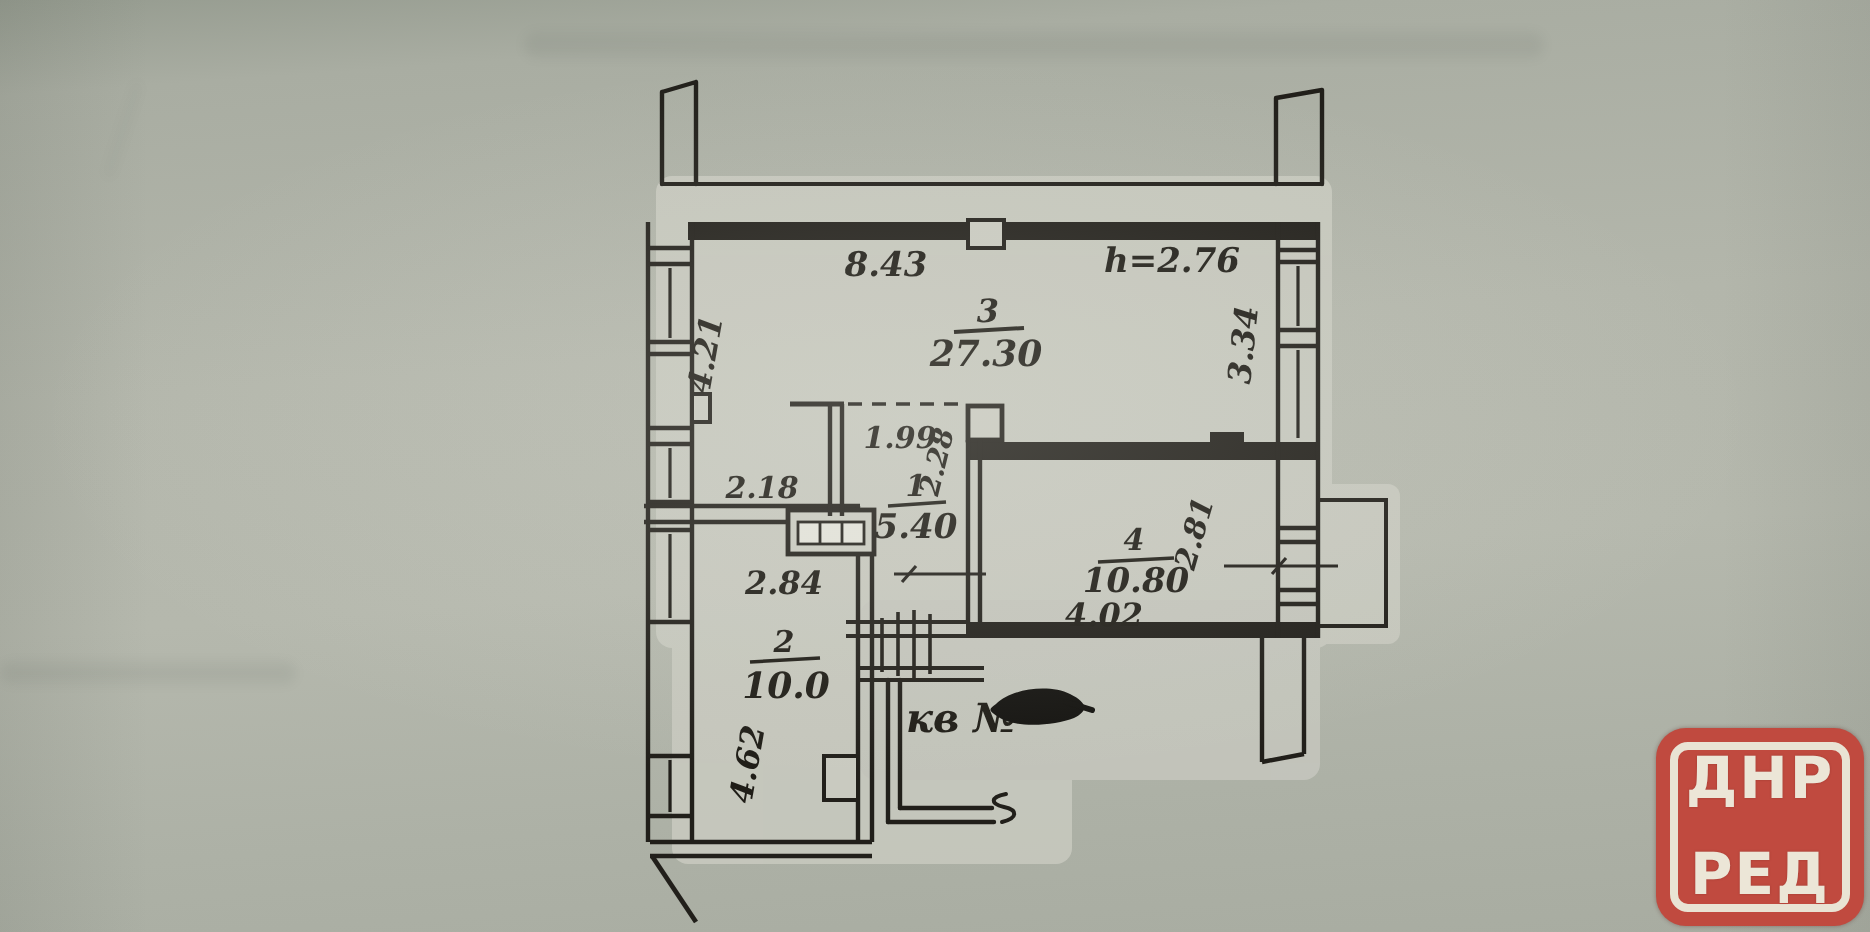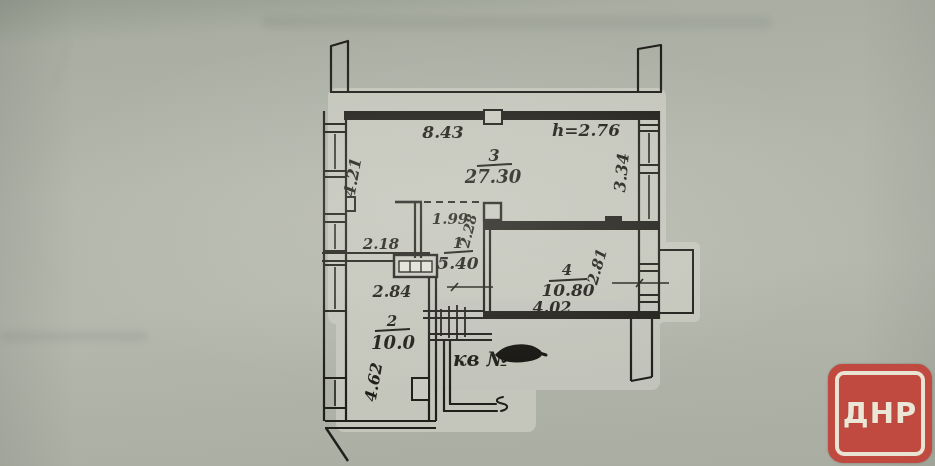--- a/index.html
+++ b/index.html
@@ -21,21 +21,21 @@
   svg text{user-select:none;}
   .hw{font-family:"DejaVu Serif", serif;font-style:italic;font-weight:700;fill:#1f1d17;}
   .stamp{
     position:absolute;left:828px;top:364px;width:104px;height:99px;
     background:#c04a3f;border-radius:15px;box-sizing:border-box;padding:7px;
     box-shadow:0 0 2px rgba(80,30,25,0.4);
   }
   .stamp-inner{
     width:100%;height:100%;box-sizing:border-box;
     border:4px solid #e9e3d4;border-radius:9px;
-    display:flex;flex-direction:column;align-items:center;justify-content:center;
+    display:flex;flex-direction:column;align-items:center;justify-content:space-between;
     gap:14px;
   }
   .stamp-line{
     font-family:"DejaVu Sans", sans-serif;font-weight:bold;font-size:29px;line-height:1.0;
     color:#ece6d7;letter-spacing:1px;text-shadow:0 0 1px rgba(120,40,35,0.5);
   }
 </style>
 </head>
 <body>
 
@@ -161,15 +161,16 @@
       <text class="hw" x="453" y="366" font-size="20">кв №</text>
       <path d="M498,352 c8,-8 27,-10 37,-5 c8,4 10,8 2,12 c-10,4 -29,5 -37,0 c-6,-4 -6,-4 -2,-7 z" fill="#141310"></path>
       <path d="M533,351 l13,4" stroke="#141310" stroke-width="3" stroke-linecap="round"></path>
     </g>
   </svg>
 
   
   <div class="stamp">
     <div class="stamp-inner">
       <div class="stamp-line">ДНР</div>
+      <div class="stamp-line">РЕД</div>
     </div>
   </div>
 </div>
 
 </body></html>

